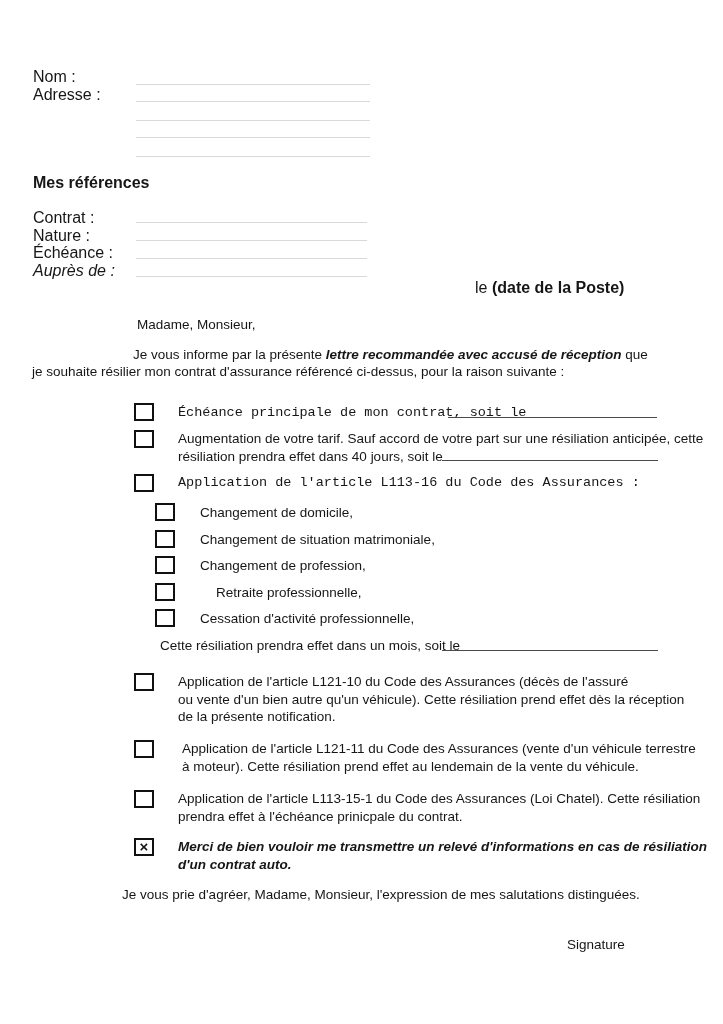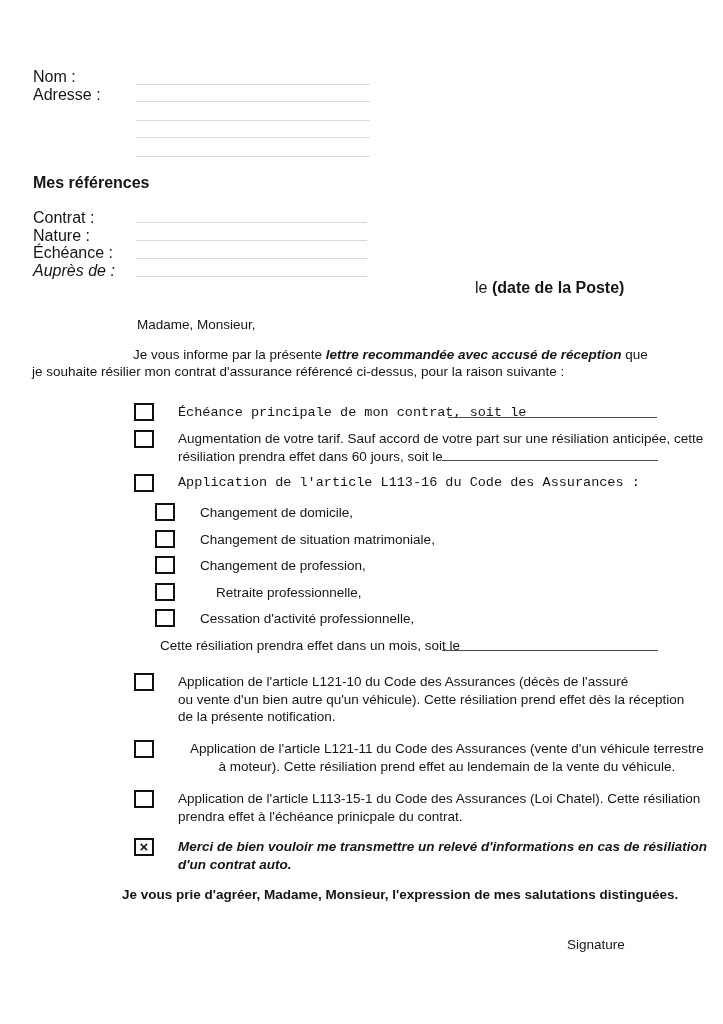--- a/index.html
+++ b/index.html
@@ -70,21 +70,21 @@
   </div>
   <div class="abs nowrap" style="left:32px;top:364px;">je souhaite résilier mon contrat d'assurance référencé ci-dessus, pour la raison suivante :</div>
 
   <div class="abs cb" style="left:134px;top:403px;"></div>
   <div class="abs nowrap" style="left:178px;top:405px;font-family:Liberation Mono, monospace;">Échéance principale de mon contrat, soit le</div>
   <div class="abs fillline" style="left:448px;top:417px;width:209px;"></div>
 
   <div class="abs cb" style="left:134px;top:430px;"></div>
   <div class="abs lines" style="left:178px;top:430px;">
     <div>Augmentation de votre tarif. Sauf accord de votre part sur une résiliation anticipée, cette</div>
-    <div>résiliation prendra effet dans 60 jours, soit le</div>
+    <div>résiliation prendra effet dans 40 jours, soit le</div>
   </div>
   <div class="abs fillline" style="left:442px;top:460px;width:216px;"></div>
 
   <div class="abs cb" style="left:134px;top:474px;"></div>
   <div class="abs nowrap" style="left:178px;top:475px;font-family:Liberation Mono, monospace;">Application de l'article L113-16 du Code des Assurances :</div>
 
   <div class="abs cb" style="left:155px;top:503px;"></div>
   <div class="abs nowrap" style="left:200px;top:505px;">Changement de domicile,</div>
 
   <div class="abs cb" style="left:155px;top:530px;"></div>
@@ -103,36 +103,36 @@
   <div class="abs fillline" style="left:442px;top:650px;width:216px;"></div>
 
   <div class="abs cb" style="left:134px;top:673px;"></div>
   <div class="abs lines" style="left:178px;top:673px;">
     <div>Application de l'article L121-10 du Code des Assurances (décès de l'assuré</div>
     <div>ou vente d'un bien autre qu'un véhicule). Cette résiliation prend effet dès la réception</div>
     <div>de la présente notification.</div>
   </div>
 
   <div class="abs cb" style="left:134px;top:740px;"></div>
-  <div class="abs lines" style="left:190px;top:740px;text-align:center;">
+  <div class="abs lines" style="left:182px;top:740px;">
     <div>Application de l'article L121-11 du Code des Assurances (vente d'un véhicule terrestre</div>
     <div>à moteur). Cette résiliation prend effet au lendemain de la vente du véhicule.</div>
   </div>
 
   <div class="abs cb" style="left:134px;top:790px;"></div>
   <div class="abs lines" style="left:178px;top:790px;">
     <div>Application de l'article L113-15-1 du Code des Assurances (Loi Chatel). Cette résiliation</div>
     <div>prendra effet à l'échéance prinicpale du contrat.</div>
   </div>
 
   <div class="abs cb" style="left:134px;top:838px;">
     <span class="mark">×</span>
   </div>
   <div class="abs lines bi" style="left:178px;top:838px;">
     <div>Merci de bien vouloir me transmettre un relevé d'informations en cas de résiliation</div>
     <div>d'un contrat auto.</div>
   </div>
 
-  <div class="abs nowrap" style="left:122px;top:887px;font-weight:bold;">Je vous prie d'agréer, Madame, Monsieur, l'expression de mes salutations distinguées.</div>
+  <div class="abs nowrap" style="left:122px;top:887px;">Je vous prie d'agréer, Madame, Monsieur, l'expression de mes salutations distinguées.</div>
 
   <div class="abs nowrap" style="left:567px;top:937px;">Signature</div>
 
 </div>
 
 </body></html>

